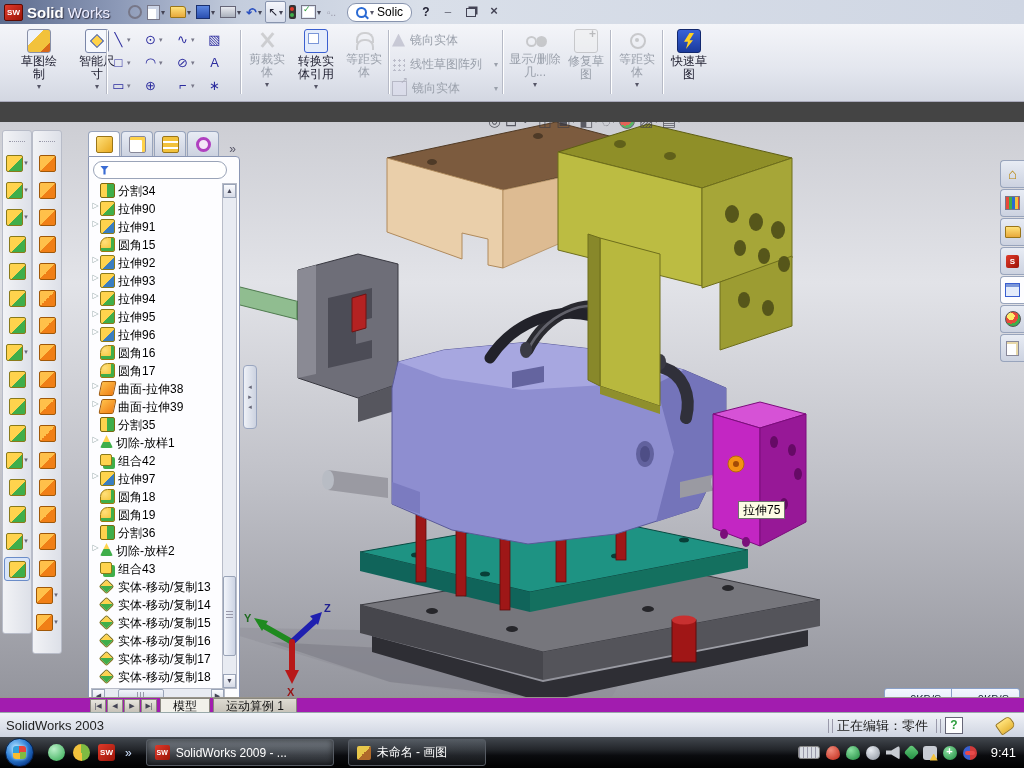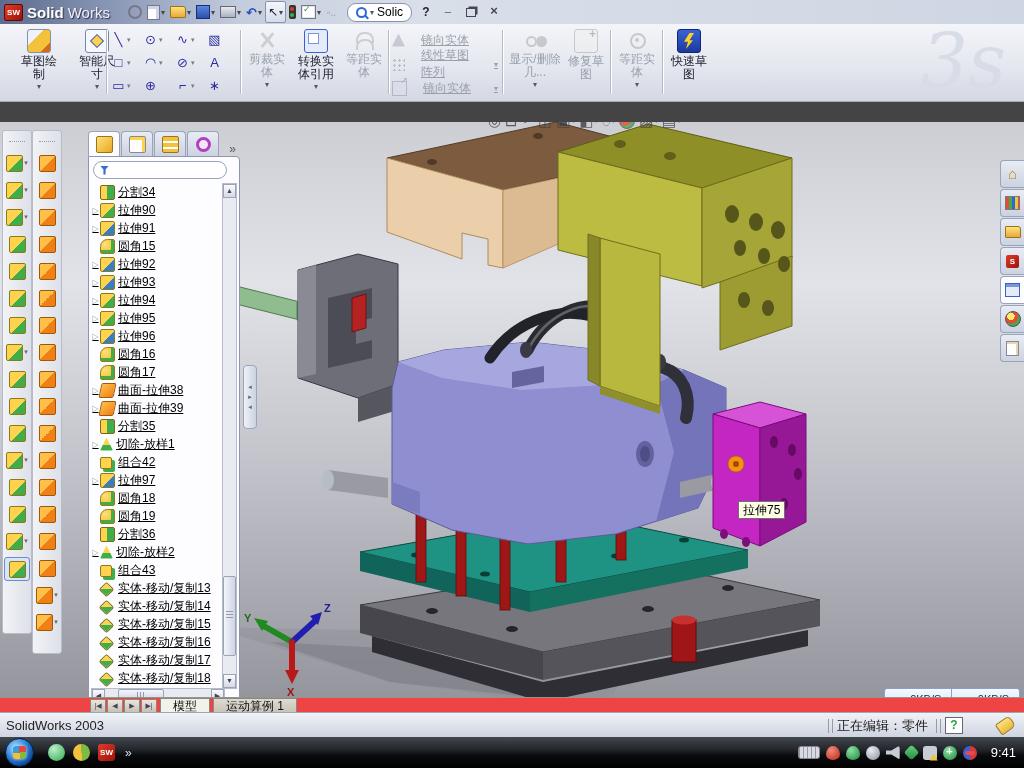--- a/index.html
+++ b/index.html
@@ -73,21 +73,21 @@
   .ic-snap{border:none;}
   .ic-snap:before{content:"";position:absolute;left:4px;top:4px;width:12px;height:12px;border:2px solid #99a;border-radius:50%;}
   .ic-snap:after{content:"";position:absolute;left:9px;top:9px;width:4px;height:4px;background:#99a;border-radius:50%;}
   .ic-quicksketch{background:linear-gradient(#3a62d8,#1a3a9c);border:1px solid #12286e;}
   .ic-quicksketch:after{content:"";position:absolute;left:6px;top:3px;width:10px;height:16px;background:#ffd024;clip-path:polygon(55% 0,100% 0,55% 45%,90% 45%,20% 100%,40% 55%,0 55%);}
   #sketchgrid{position:absolute;left:110px;top:4px;width:128px;height:72px;display:grid;grid-template-columns:repeat(4,32px);grid-template-rows:repeat(3,23px);}
   .sg{display:flex;align-items:center;justify-content:flex-start;color:#2b2b9e;font-size:13px;}
   .sg .g{width:17px;text-align:center;}
   .sg .dd{font-size:7px;color:#778;}
   .stack{position:absolute;left:392px;top:4px;width:106px;}
-  .stackrow{display:flex;align-items:center;height:24px;color:#9aa0ab;gap:16px;text-decoration:underline;}
+  .stackrow{display:flex;align-items:center;height:24px;color:#9aa0ab;gap:5px;}
   .stackrow .dd{font-size:8px;margin-left:auto;}
   .ic-s{width:13px;height:13px;flex:none;opacity:.55;}
   .ic-s-mirror{background:#aab;clip-path:polygon(50% 0,100% 100%,0 100%);}
   .ic-s-grid{background:radial-gradient(#99a 35%,transparent 36%);background-size:5px 5px;}
   .ic-s-move{border:1px solid #99a;background:#dde;position:relative;}
   .ic-s-move:after{content:"↗";position:absolute;right:-2px;top:-7px;font-size:9px;color:#889;}
   #watermark{position:absolute;right:18px;top:-6px;font-family:"DejaVu Serif","Liberation Serif",serif;font-style:italic;font-size:74px;color:#d7dce6;}
   
   #tabrow{position:absolute;left:0;top:101px;width:1024px;height:21px;background:#b2afa6;display:flex;align-items:flex-end;}
   .rtab{height:19px;line-height:19px;padding:0 16px;margin-right:2px;background:linear-gradient(#dedbd2,#c2bfb5);border:1px solid #8a887f;border-bottom:none;border-radius:3px 3px 0 0;color:#222;}
@@ -117,21 +117,21 @@
   .pti{width:15px;height:15px;border-radius:2px;}
   .pti-fm{background:linear-gradient(135deg,#ffe07a,#e8a920);border:1px solid #9a7518;}
   .pti-pm{background:#fff;border:1px solid #889;box-shadow:inset -3px 3px 0 #ffd24a;}
   .pti-cm{background:repeating-linear-gradient(180deg,#f2c23c 0 4px,#fff 4px 6px);border:1px solid #9a7518;}
   .pti-dx{border:3px solid #b040c0;border-radius:50%;width:9px;height:9px;background:#f4e6f8;}
   .pchev{margin-left:auto;color:#556;font-size:12px;padding-right:4px;}
   #fmbody{position:absolute;left:0;top:26px;width:150px;height:560px;background:#fdfdff;border:1px solid #8a96b4;border-radius:0 4px 4px 4px;}
   #filterpill{position:absolute;left:4px;top:4px;width:126px;height:16px;border:1px solid #9aa4b8;border-radius:9px;background:#fff;display:flex;align-items:center;padding-left:6px;gap:4px;}
   .funnel{width:9px;height:9px;background:#3a6cd4;clip-path:polygon(0 0,100% 0,62% 45%,62% 100%,38% 100%,38% 45%);}
   #ftree{position:absolute;left:2px;top:26px;width:132px;height:504px;overflow:hidden;}
-  .trow{display:flex;align-items:center;height:18px;white-space:nowrap;text-decoration:underline;}
+  .trow{display:flex;height:18px;white-space:nowrap;}
   .tar{width:9px;flex:none;font-size:8px;color:#9aa;text-align:center;}
   .tic{width:13px;height:13px;display:inline-block;margin:0 3px 0 0;flex:none;border-radius:2px;}
   .i-split{background:linear-gradient(90deg,#ffd34d 50%,#3fae4a 50%);border:1px solid #7a6a10;}
   .i-extrude-boss{background:linear-gradient(135deg,#ffd34d 55%,#3fae4a 55%);border:1px solid #8a7a1a;}
   .i-extrude-cut{background:linear-gradient(135deg,#ffd34d 55%,#3a7ec0 55%);border:1px solid #8a7a1a;}
   .i-fillet{background:radial-gradient(circle at 30% 30%,#ffe07a,#f0b820);border:1px solid #9a7a10;border-radius:50% 2px 2px 2px;box-shadow:inset -3px -3px 0 #3fae4a;}
   .i-surface{background:linear-gradient(135deg,#ffc04a,#f07f16);border:1px solid #a05808;transform:skewX(-12deg);}
   .i-loft{background:linear-gradient(180deg,#ffd34d 50%,#3fae4a 50%);clip-path:polygon(50% 0,100% 100%,0 100%);}
   .i-combine{width:10px;height:10px;margin:1px 6px 0 0;background:#ffd34d;border:1px solid #8a7a1a;box-shadow:3px 3px 0 #3fae4a;}
   .i-movecopy{width:9px;height:9px;margin:2px 6px 0 1px;background:linear-gradient(135deg,#ffd34d 50%,#3fae4a 50%);border:1px solid #7a6a10;transform:rotate(45deg);}
@@ -161,21 +161,21 @@
   .tp-palette{width:13px;height:12px;background:#e4ecfb;border:1px solid #3a5fd0;box-shadow:inset 0 3px 0 #7a96d8;}
   .tp-props{width:11px;height:13px;background:#fff;border:1px solid #889;box-shadow:inset -2px 2px 0 #e8d8a8;}
   
   #tooltip{position:absolute;left:738px;top:379px;background:#fdfce4;border:1px solid #707070;padding:0 4px;height:16px;line-height:16px;font-size:12px;color:#000;z-index:9;}
   #netmon{position:absolute;right:4px;top:566px;height:19px;display:flex;z-index:9;border:1px solid #8aa0c8;border-radius:3px;background:linear-gradient(#f4f8ff,#dbe6f6);}
   .netcell{display:flex;align-items:center;gap:10px;padding:0 10px;font-size:11px;color:#123;}
   .netcell+.netcell{border-left:1px solid #8aa0c8;}
   .arr-dn{color:#e8a020;font-weight:bold;}
   .arr-up{color:#2fa030;font-weight:bold;}
   
-  #bottomtabs{position:absolute;left:0;top:697px;width:1024px;height:15px;background:#ef4444;border-top:1px solid #98948a;display:flex;align-items:center;}
+  #bottomtabs{position:absolute;left:0;top:697px;width:1024px;height:15px;background:#a21caf;border-top:1px solid #98948a;display:flex;align-items:center;}
   #navbtns{display:flex;gap:1px;margin-left:90px;}
   .nav{width:14px;height:12px;background:linear-gradient(#e8e6de,#c6c2b8);border:1px solid #8a887f;color:#445;font-size:7px;text-align:center;line-height:11px;}
   .btab{height:14px;line-height:14px;padding:0 12px;background:linear-gradient(#dedbd2,#c6c2b8);border:1px solid #8a887f;border-bottom:none;margin-left:3px;color:#111;font-size:12px;}
   .btab.active{background:#f2f1ea;}
   
   #statusbar{position:absolute;left:0;top:712px;width:1024px;height:25px;background:linear-gradient(#f0f2f7,#cdd3e0);border-top:1px solid #9aa;display:flex;align-items:center;color:#222;}
   #sb-left{margin-left:6px;font-size:13px;}
   #sb-right{margin-left:auto;display:flex;align-items:center;gap:8px;margin-right:10px;}
   .sbsep{width:1px;height:14px;background:#99a;box-shadow:4px 0 0 #99a;}
   #sb-edit{font-size:13px;}
@@ -376,21 +376,20 @@
     <div class="bigbtn dis" style="left:616px;width:42px">
       <span class="bicon ic-snap"></span>
       <span class="lbl" style="width:40px">等距实体</span>
       <span class="dd">▾</span>
     </div>
     <div class="vsep" style="left:662px"></div>
     <div class="bigbtn" style="left:668px;width:42px">
       <span class="bicon ic-quicksketch"></span>
       <span class="lbl" style="width:40px">快速草图</span>
     </div>
-    <div id="watermark">3s</div>
   </div>
 
 
   <div id="workarea">
 
     <svg id="modelsvg" width="940" height="575" viewBox="0 0 940 575">
 
       <polygon points="150,505 330,560 545,588 560,560 400,510" fill="#8e8e96" opacity="0.45"></polygon>
       <polygon points="210,520 330,560 470,575 360,528" fill="#787882" opacity="0.5"></polygon>
 
@@ -917,20 +916,28 @@
   <div id="taskbar">
     <div id="orb">
         <span class="flag"></span>
       </div>
     <div id="quicklaunch">
       <span class="ql ql-msg"></span>
       <span class="ql ql-360"></span>
       <span class="ql ql-sw">SW</span>
       <span id="qlchev">»</span>
     </div>
+    <div class="taskbtn active" style="min-width:170px">
+      <span class="tb-sw">SW</span>
+      <span>SolidWorks 2009 - ...</span>
+    </div>
+    <div class="taskbtn" style="min-width:120px">
+      <span class="tb-paint"></span>
+      <span>未命名 - 画图</span>
+    </div>
     <div id="tray">
         <span class="tri tri-kbd"></span>
         <span class="tri tri-red"></span>
         <span class="tri tri-green"></span>
         <span class="tri tri-gray"></span>
         <span class="tri tri-spk"></span>
         <span class="tri tri-kite"></span>
         <span class="tri tri-warn"></span>
         <span class="tri tri-plus"></span>
         <span class="tri tri-orb"></span>

